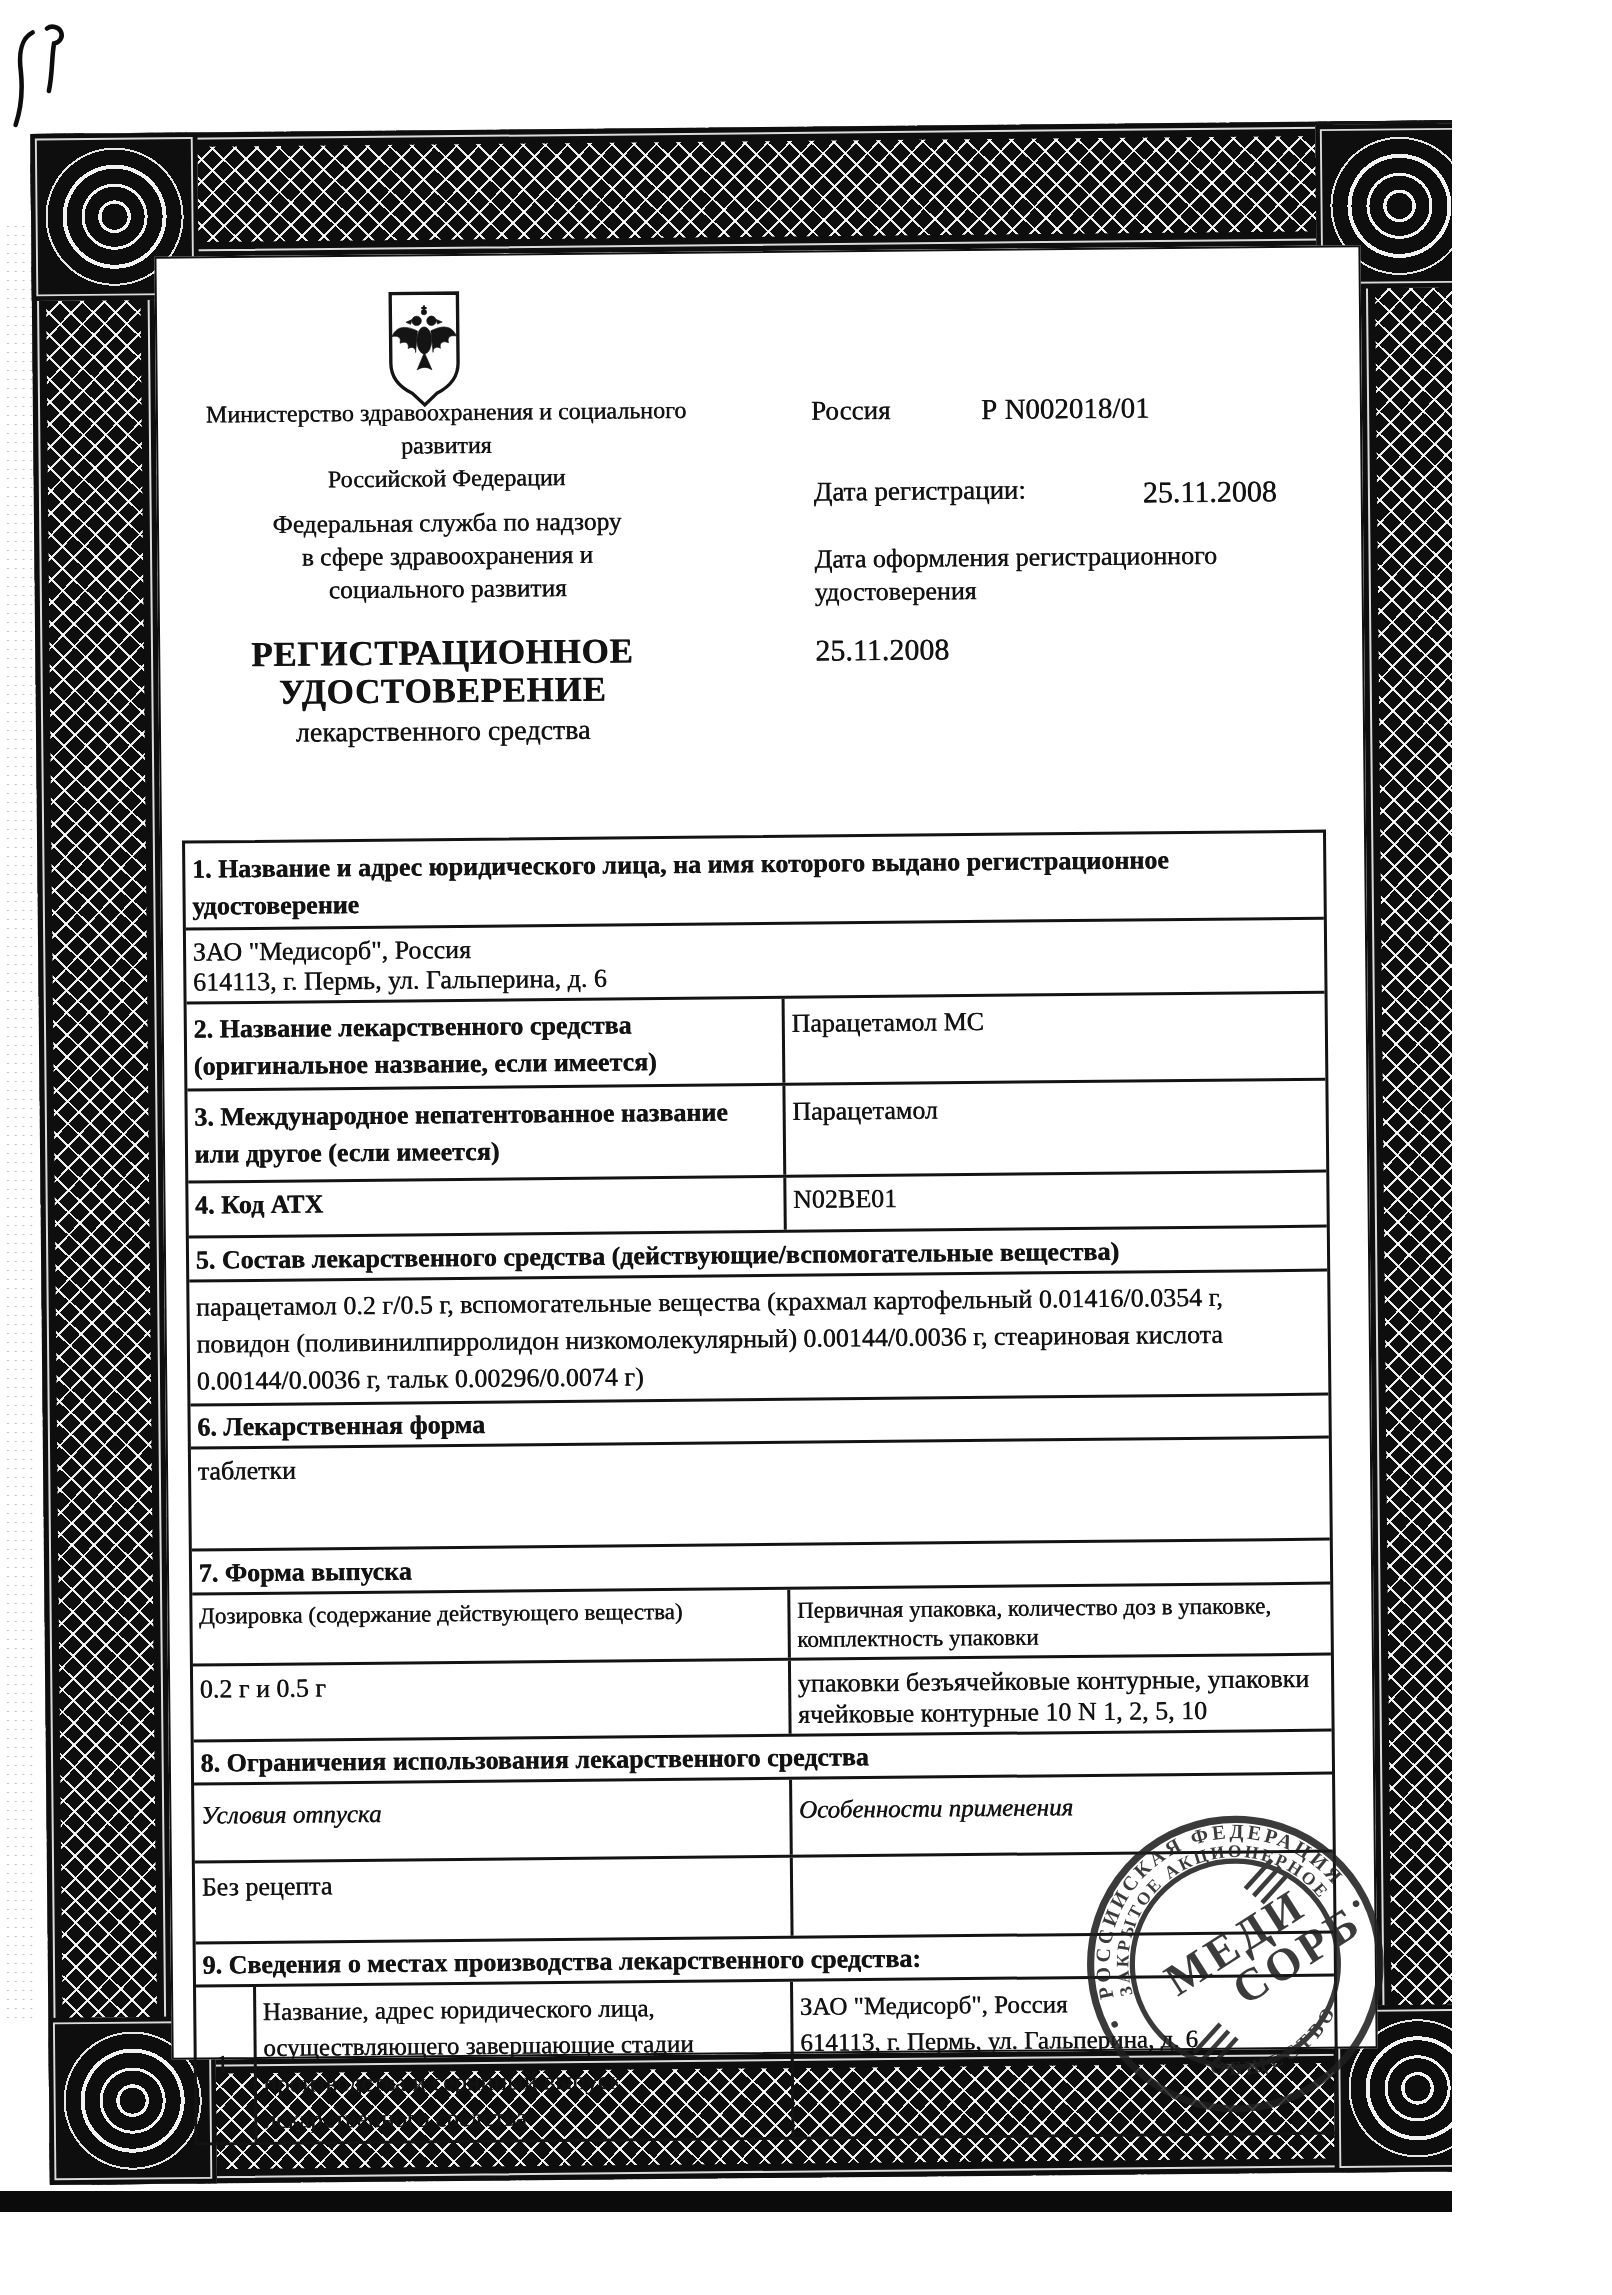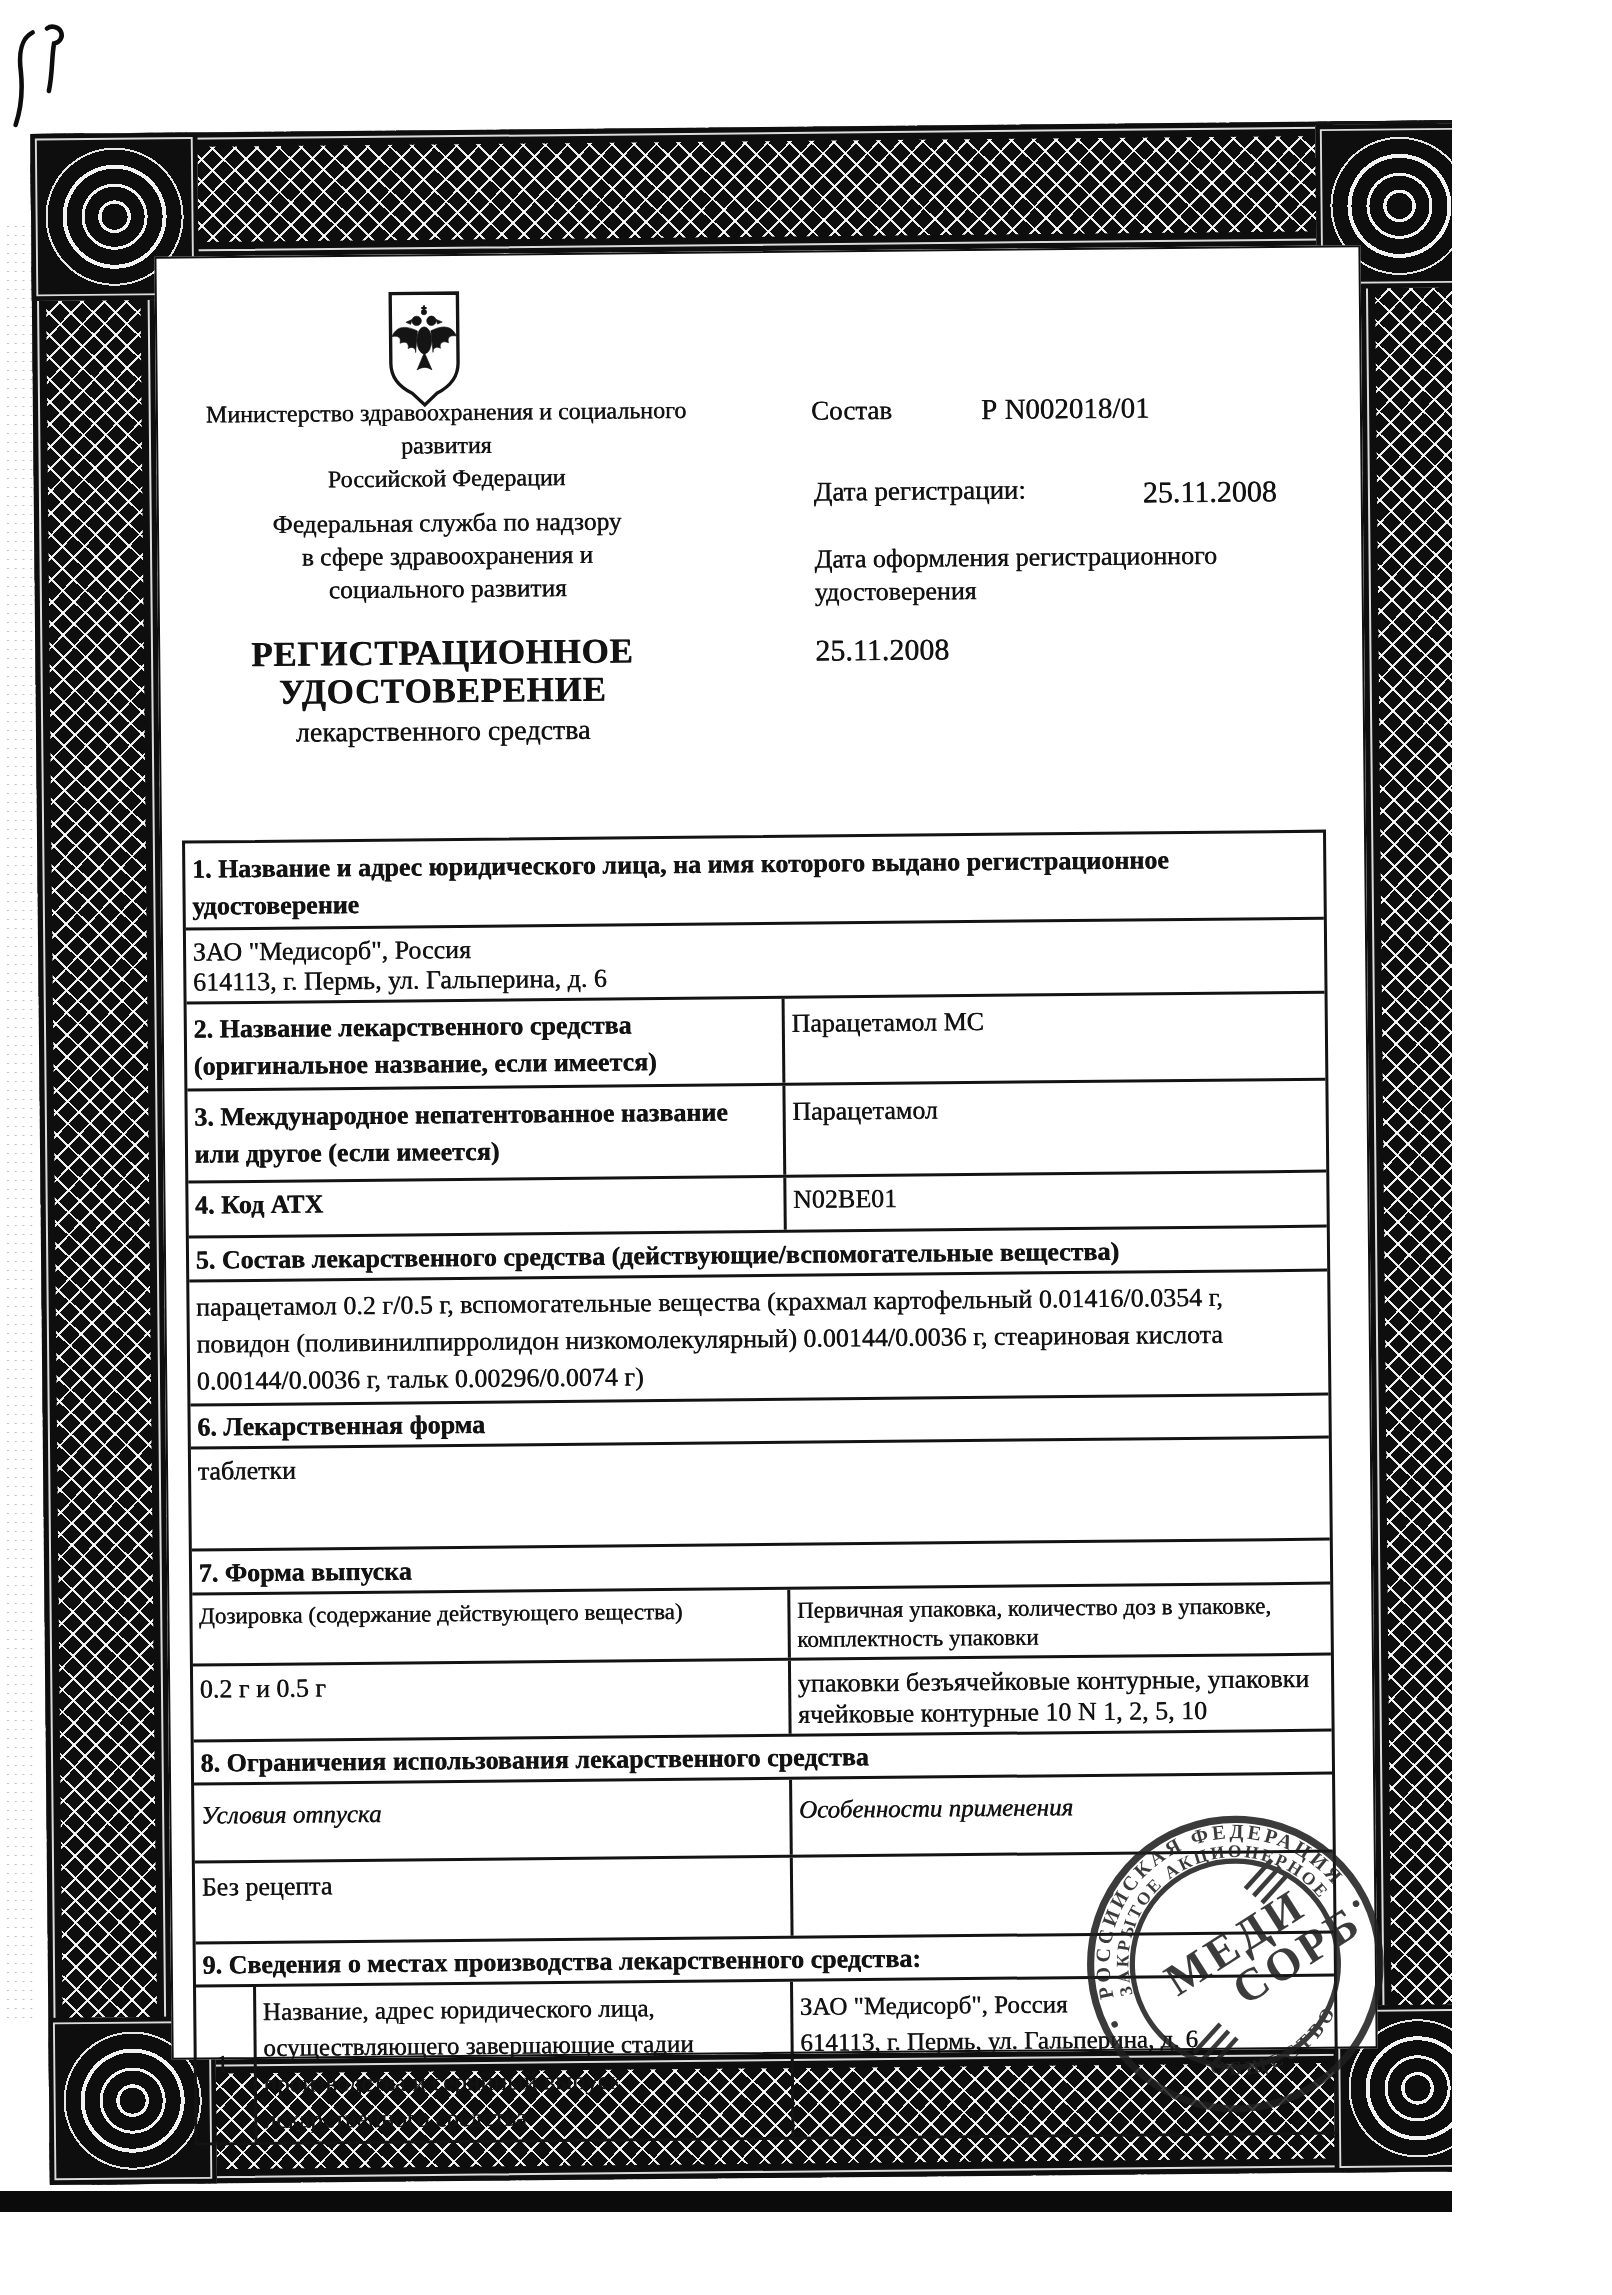--- a/index.html
+++ b/index.html
@@ -157,21 +157,21 @@
       <div>в сфере здравоохранения и</div>
       <div>социального развития</div>
     </div>
 
     <div class="abs doctype">
       <div class="big ink">РЕГИСТРАЦИОННОЕ</div>
       <div class="big ink">УДОСТОВЕРЕНИЕ</div>
       <div class="sub ink">лекарственного средства</div>
     </div>
 
-    <div class="abs num-label ink">Состав</div>
+    <div class="abs num-label ink">Россия</div>
     <div class="abs num-value ink">Р N002018/01</div>
     <div class="abs regdate-label ink">Дата регистрации:</div>
     <div class="abs regdate-value ink">25.11.2008</div>
     <div class="abs issuedate-label ink">Дата оформления регистрационного удостоверения</div>
     <div class="abs issuedate-value ink">25.11.2008</div>
 
     <div class="doc-table ink">
 
       <div class="tr r1a">
           <div class="cell lbl">1. Название и адрес юридического лица, на имя которого выдано регистрационное удостоверение</div>

